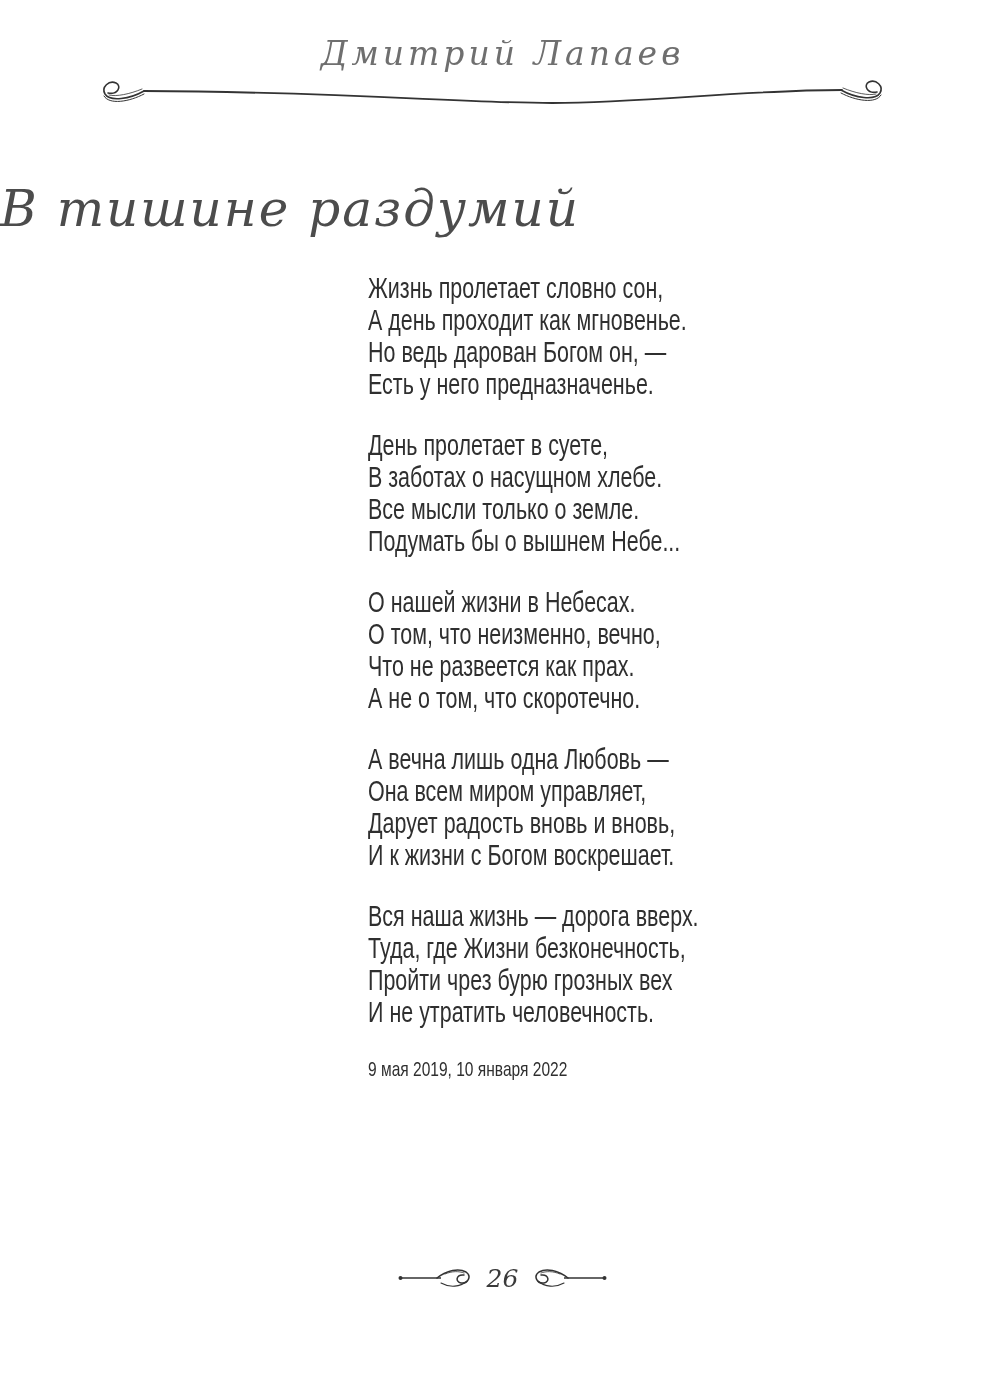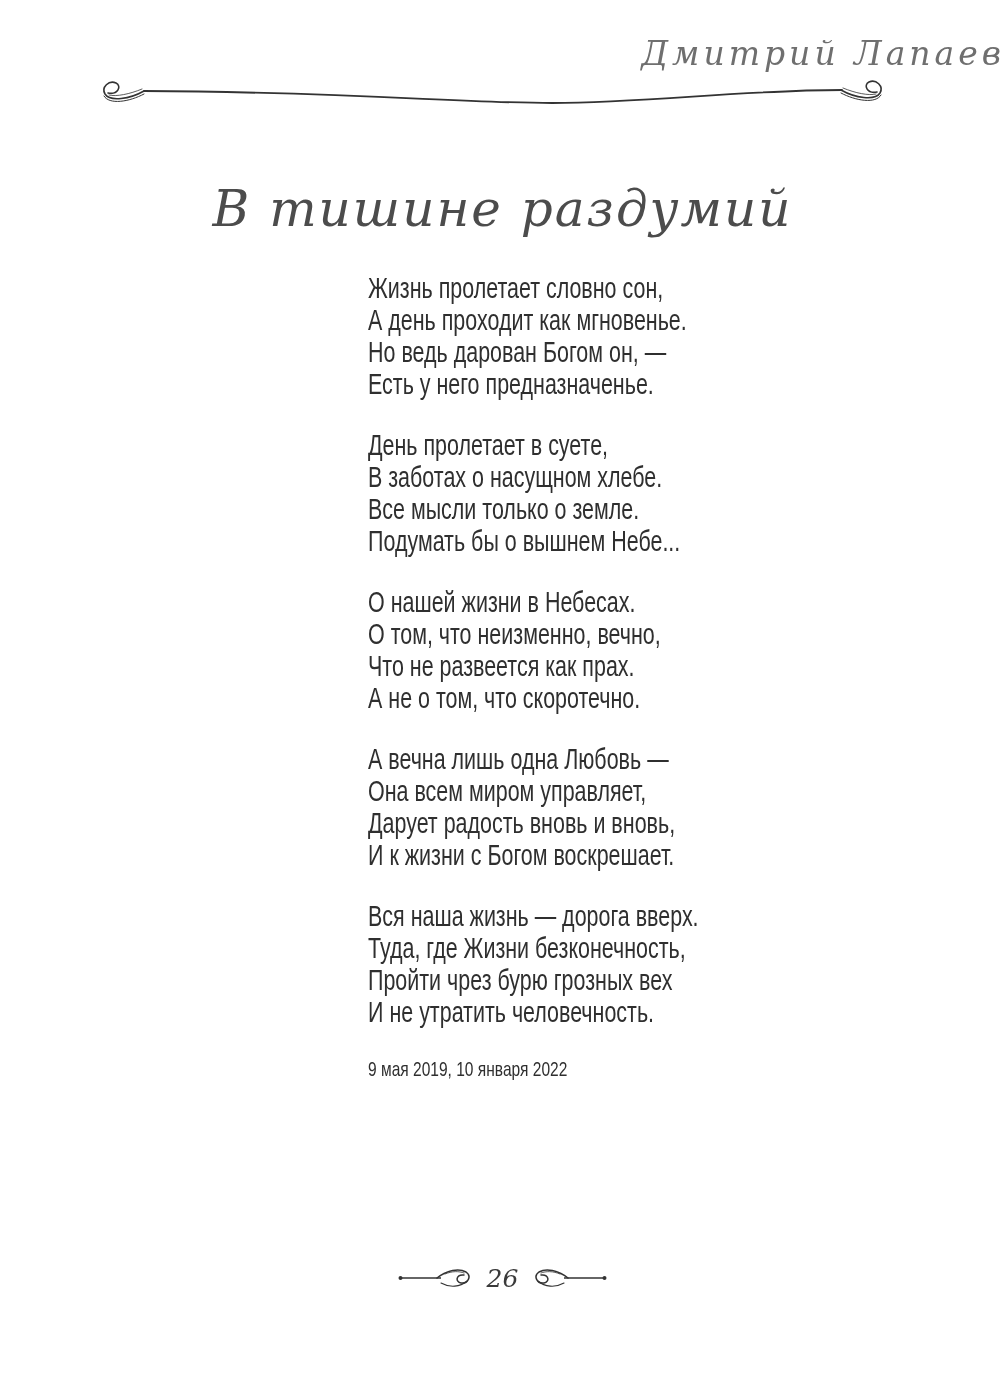--- a/index.html
+++ b/index.html
@@ -9,40 +9,40 @@
     position: relative;
     font-family: "Liberation Sans", sans-serif;
     overflow: hidden;
   }
   .page { position: absolute; inset: 0; }
 
   
   .author {
     position: absolute;
     top: 34px; left: 0; width: 100%;
-    text-align: right;
+    text-align: center;
     font-family: "DejaVu Serif", serif;
     font-style: italic;
     font-size: 33px;
     letter-spacing: 4px;
     color: #6f6f6f;
   }
 
   
   .divider {
     position: absolute;
     left: 100px; top: 78px;
     width: 785px; height: 36px;
   }
 
   
   .title {
     position: absolute;
     top: 180px; left: 0; width: 100%;
-    text-align: center;
+    text-align: left;
     font-family: "DejaVu Serif", serif;
     font-style: italic;
     font-size: 50px;
     letter-spacing: 2px;
     color: #4c4c4c;
   }
 
   
   .poem {
     position: absolute;

